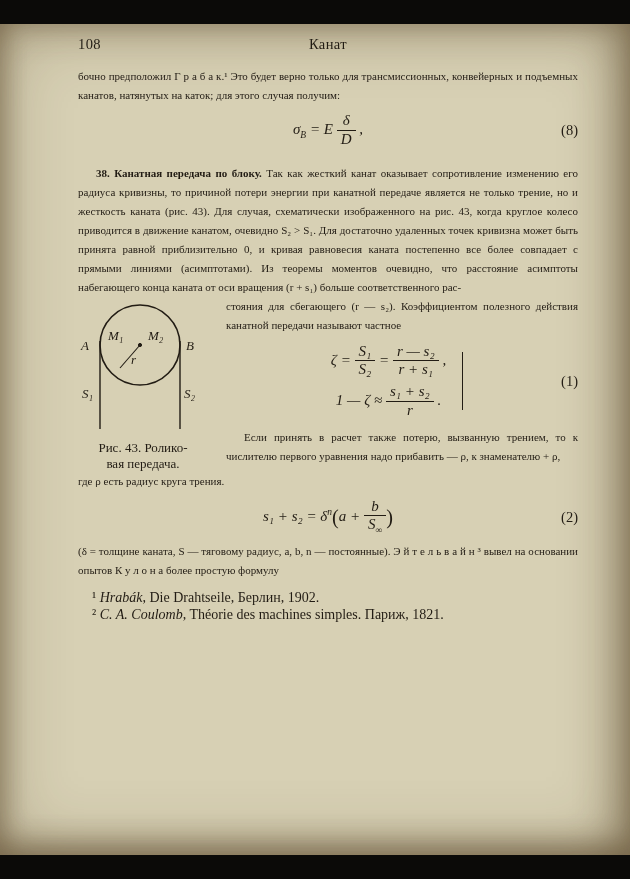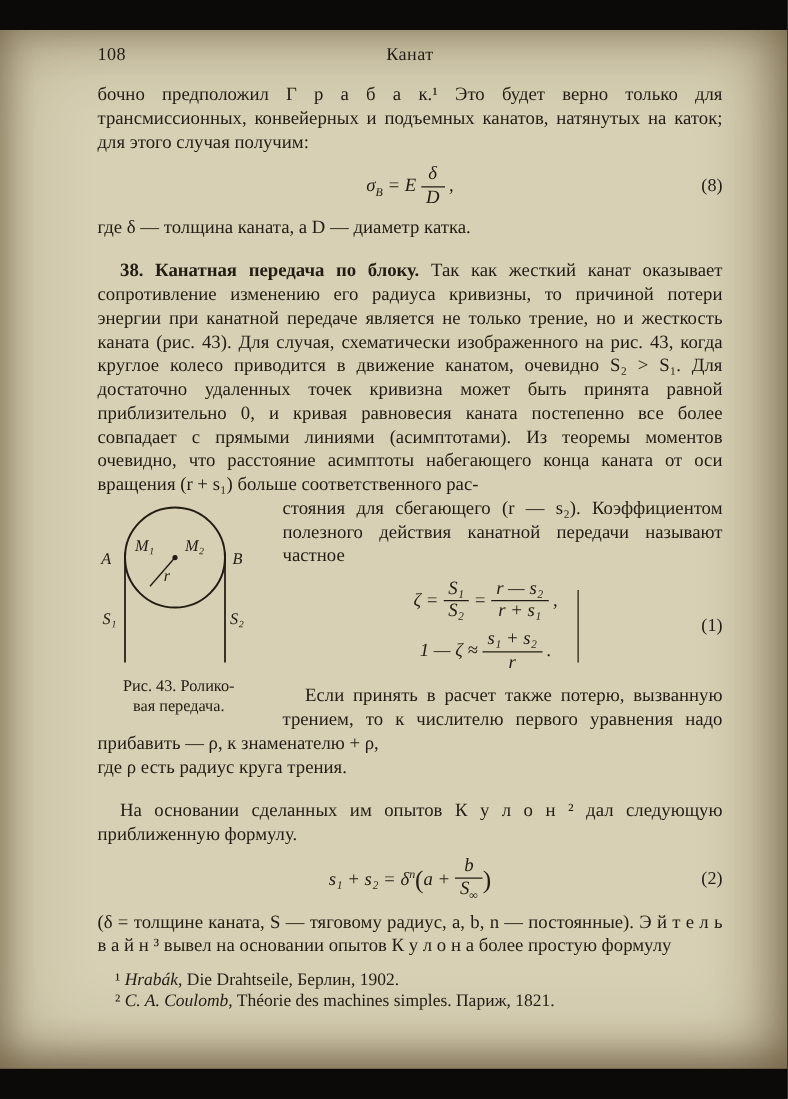--- a/index.html
+++ b/index.html
@@ -13,21 +13,21 @@
     padding:12px 52px 5px 78px;overflow:hidden;
     box-shadow:inset 0 0 70px rgba(70,50,20,.32),
                inset -18px 0 38px rgba(70,50,20,.30),
                inset 10px 0 22px rgba(70,50,20,.14),
                inset 0 -14px 26px rgba(60,40,15,.28);
   }
   .pagehead{display:flex;align-items:baseline;font-size:14.5px;margin-bottom:14px;letter-spacing:.4px;}
   .pagehead .num{width:70px;}
   .pagehead .title{flex:1;text-align:center;}
   .pagehead .spacer{width:70px;}
-  p{margin:0;text-align:justify;font-size:15px;line-height:19px;}
+  p{margin:0;text-align:justify;font-size:11px;line-height:19px;}
   .ind{text-indent:18px;}
   .sp{margin-top:16px;}
   b{font-weight:bold;}
   sub{font-size:9.5px;}
   sup{font-size:9.5px;}
   
   .formula{position:relative;text-align:center;font-size:15px;margin:8px 0 6px 0;}
   .f-body{font-style:italic;}
   .f-tag{position:absolute;right:0;top:50%;transform:translateY(-50%);font-style:normal;font-size:14.5px;}
   .frac{display:inline-block;vertical-align:middle;text-align:center;line-height:1.05;}
@@ -62,21 +62,20 @@
       <span class="spacer"></span>
     </div>
 
     <p>бочно предположил  Г р а б а к.¹  Это будет верно только для трансмиссионных, конвейерных и подъемных канатов, натянутых на каток; для этого случая получим:</p>
 
     <div class="formula">
       <span class="f-body"><span>σ</span><sub>B</sub><span> = E </span><span class="frac"><span class="num">δ</span><span class="den">D</span></span><span> ,</span></span>
       <span class="f-tag">(8)</span>
     </div>
 
-    <p>где δ — толщина каната, а D — диаметр катка.</p>
 
     <p class="ind sp"><b>38. Канатная передача по блоку.</b><span> Так как жесткий канат оказывает сопротивление изменению его радиуса кривизны, то причиной потери энергии при канатной передаче является не только трение, но и жесткость каната (рис. 43). Для случая, схематически изображенного на рис. 43, когда круглое колесо приводится в движение канатом, очевидно S₂ &gt; S₁. Для достаточно удаленных точек кривизна может быть принята равной приблизительно 0, и кривая равновесия каната постепенно все более совпадает с прямыми линиями (асимптотами). Из теоремы моментов очевидно, что расстояние асимптоты набегающего конца каната от оси вращения (r + s₁) больше соответственного рас-</span></p>
 
     <div class="flow">
       <figure class="fig43" style="margin-block:0;margin-inline:0 18px;">
         <svg width="126" height="138" viewBox="0 0 126 138">
           <circle cx="60" cy="48" r="40" stroke-width="1.6"></circle>
           <line x1="20" y1="44" x2="20" y2="132" stroke-width="1.4"></line>
           <line x1="100" y1="44" x2="100" y2="132" stroke-width="1.4"></line>
           <line x1="60" y1="48" x2="40" y2="71" stroke-width="1.1"></line>
@@ -104,21 +103,20 @@
         </div>
         <span class="bar"></span>
         <span class="f-tag">(1)</span>
       </div>
 
       <p class="ind">Если принять в расчет также потерю, вызванную трением, то к числителю первого уравнения надо прибавить — ρ, к знаменателю + ρ,</p>
     </div>
 
     <p>где ρ есть радиус круга трения.</p>
 
-    <p class="ind sp">На основании сделанных им опытов  К у л о н ²  дал следующую приближенную формулу.</p>
 
     <div class="formula">
       <span class="f-body"><span>s₁ + s₂ = δ</span><sup>n</sup><span class="paren">(</span><span>a + </span><span class="frac"><span class="num">b</span><span class="den"><span>S</span><sub>∞</sub></span></span><span class="paren">)</span></span>
       <span class="f-tag">(2)</span>
     </div>
 
     <p>(δ = толщине каната, S — тяговому радиус, a, b, n — постоянные). Э й т е л ь в а й н ³  вывел на основании опытов  К у л о н а  более простую формулу</p>
 
     <div class="footnotes">
       <p><span>¹ </span><i>Hrabák</i><span>, Die Drahtseile, Берлин, 1902.</span></p>

